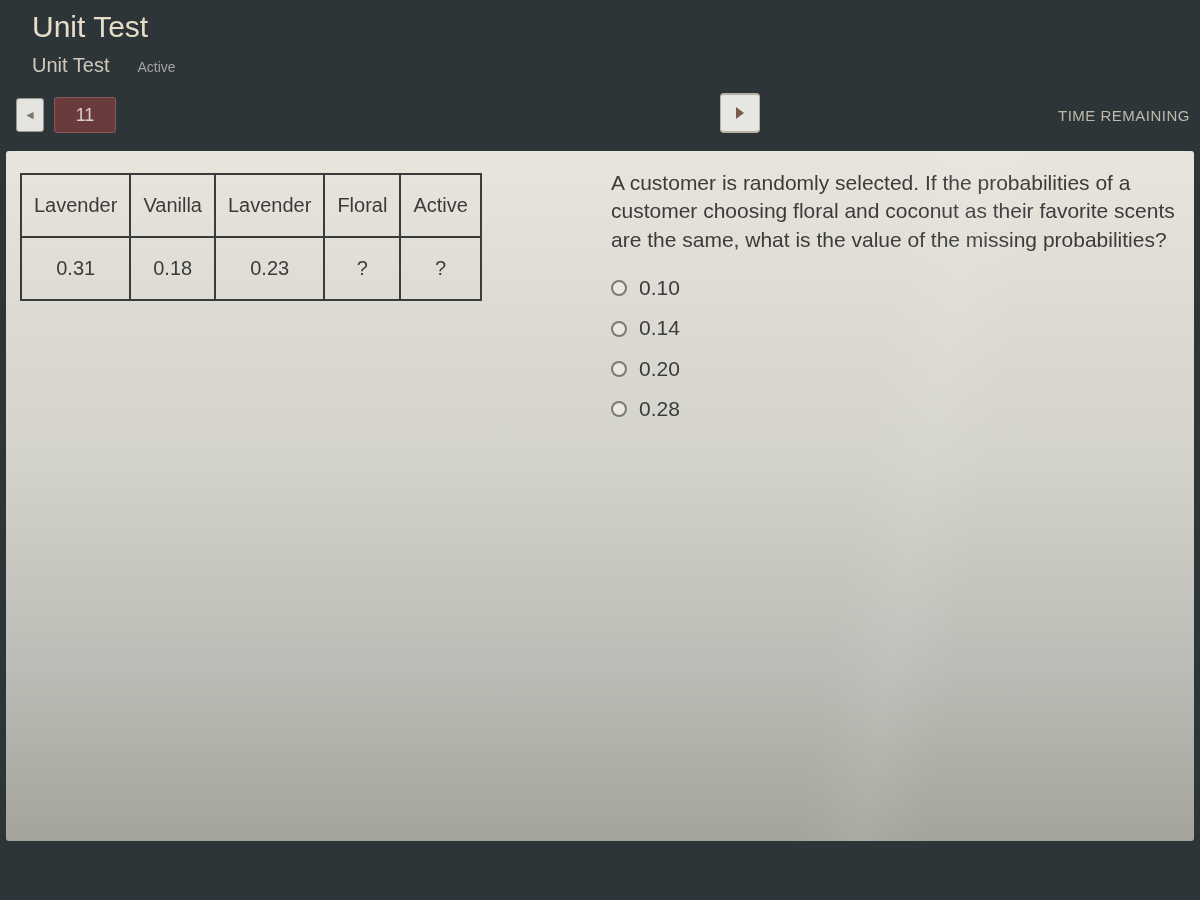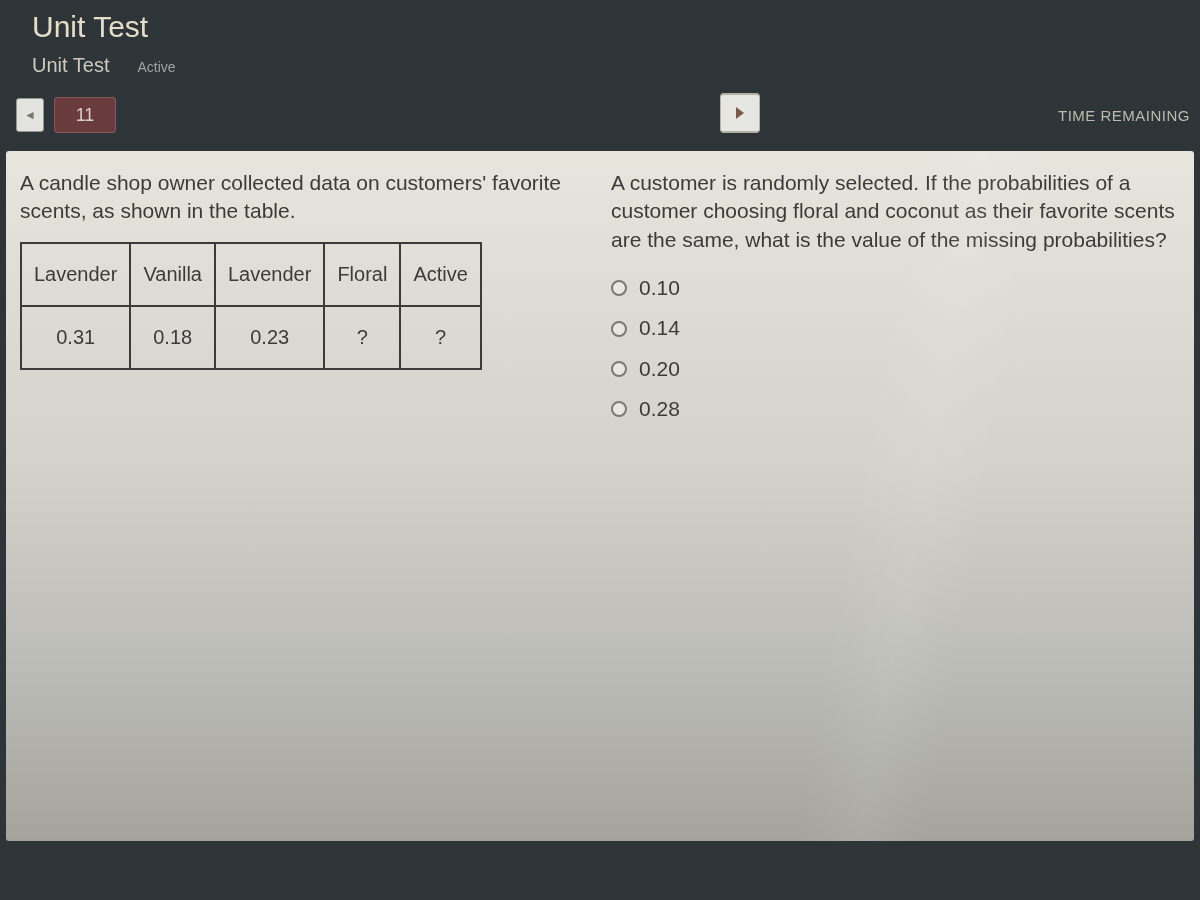--- a/index.html
+++ b/index.html
@@ -161,21 +161,20 @@
       
     </div>
   </div>
   <div class="timer-block">
     <div class="timer-label">TIME REMAINING</div>
   </div>
 </div>
 
 <div class="content-panel">
   <div class="col">
-    <div class="prompt-text">A candle shop owner collected data on customers' favorite scents, as shown in the table.</div>
     <table class="data-table">
       <tbody>
           <tr>
         <th>Lavender</th>
         <th>Vanilla</th>
         <th>Lavender</th>
         <th>Floral</th>
         <th>Active</th>
       </tr>
       <tr>

